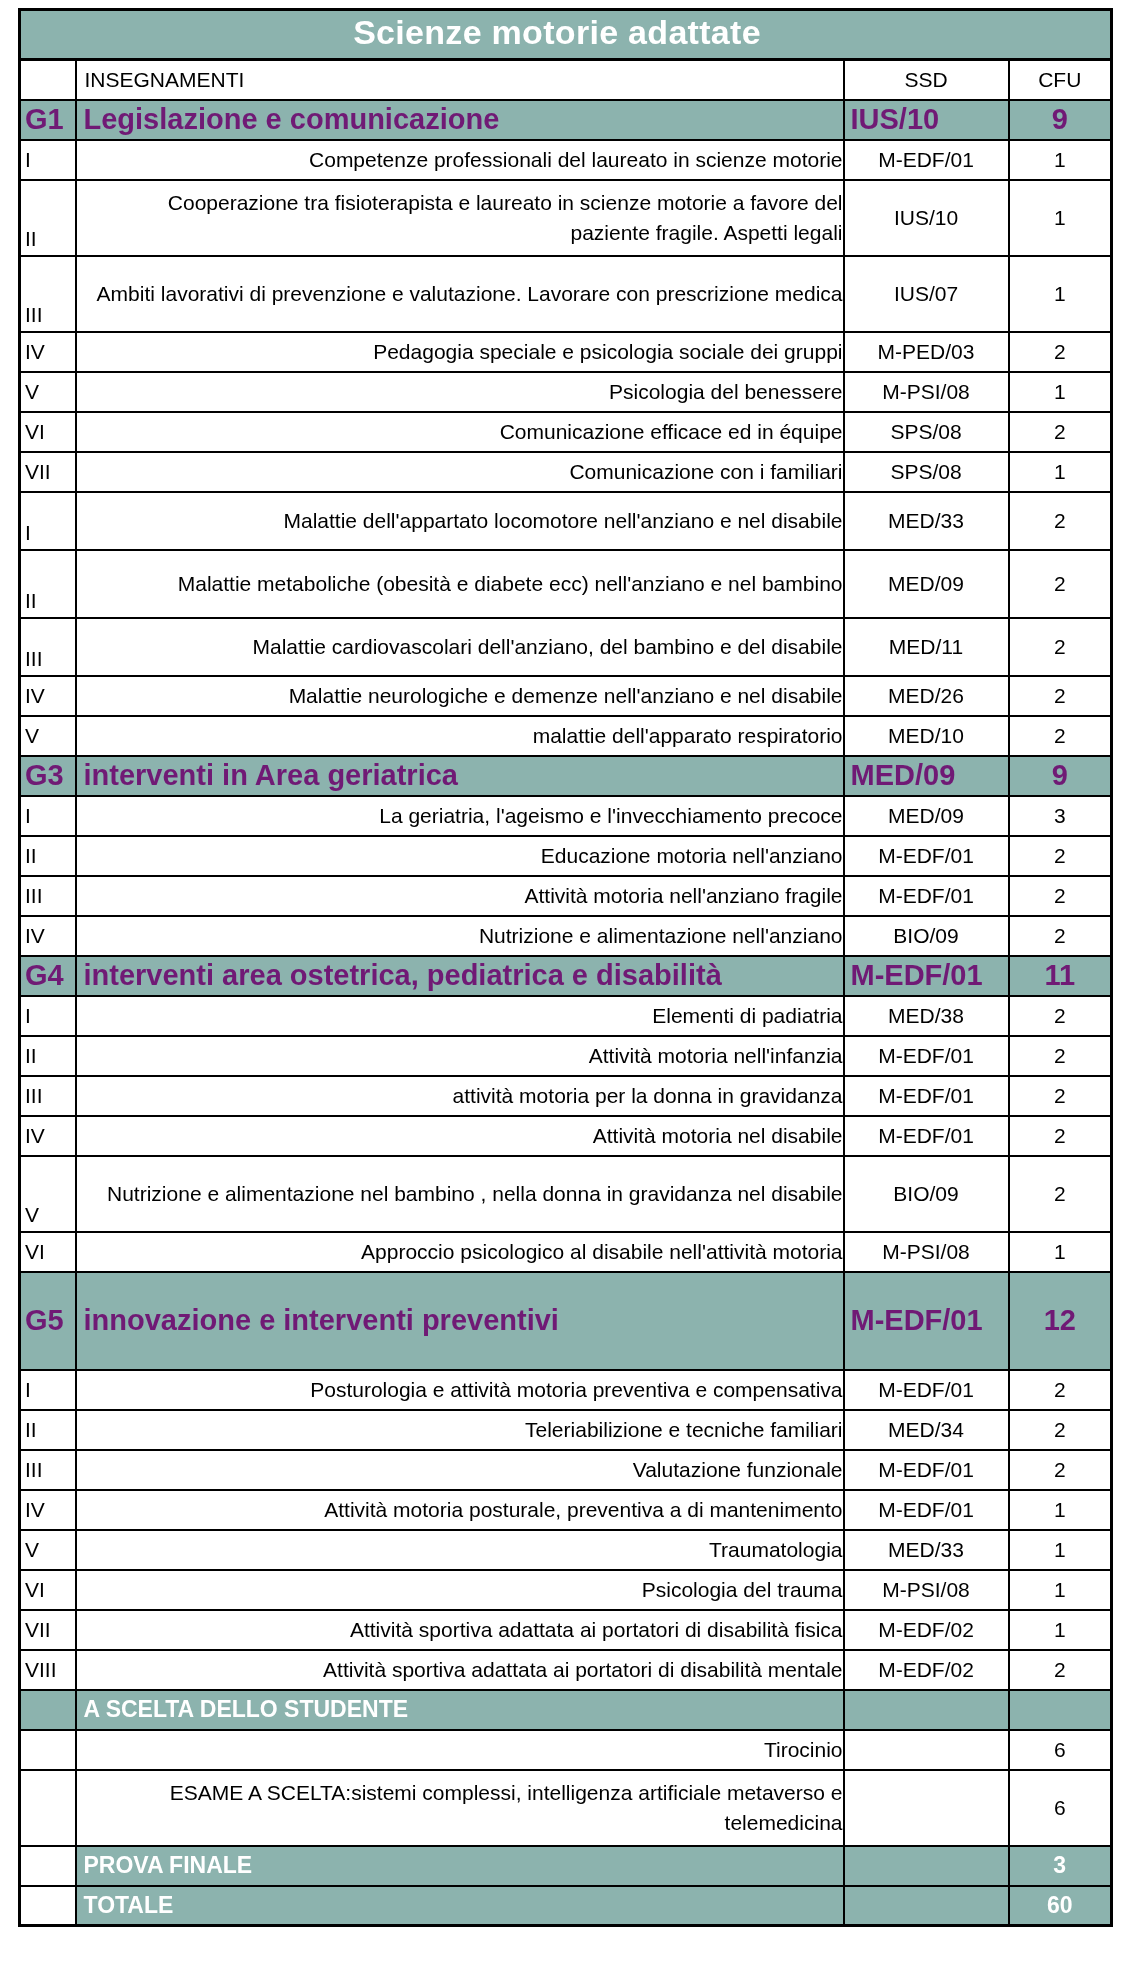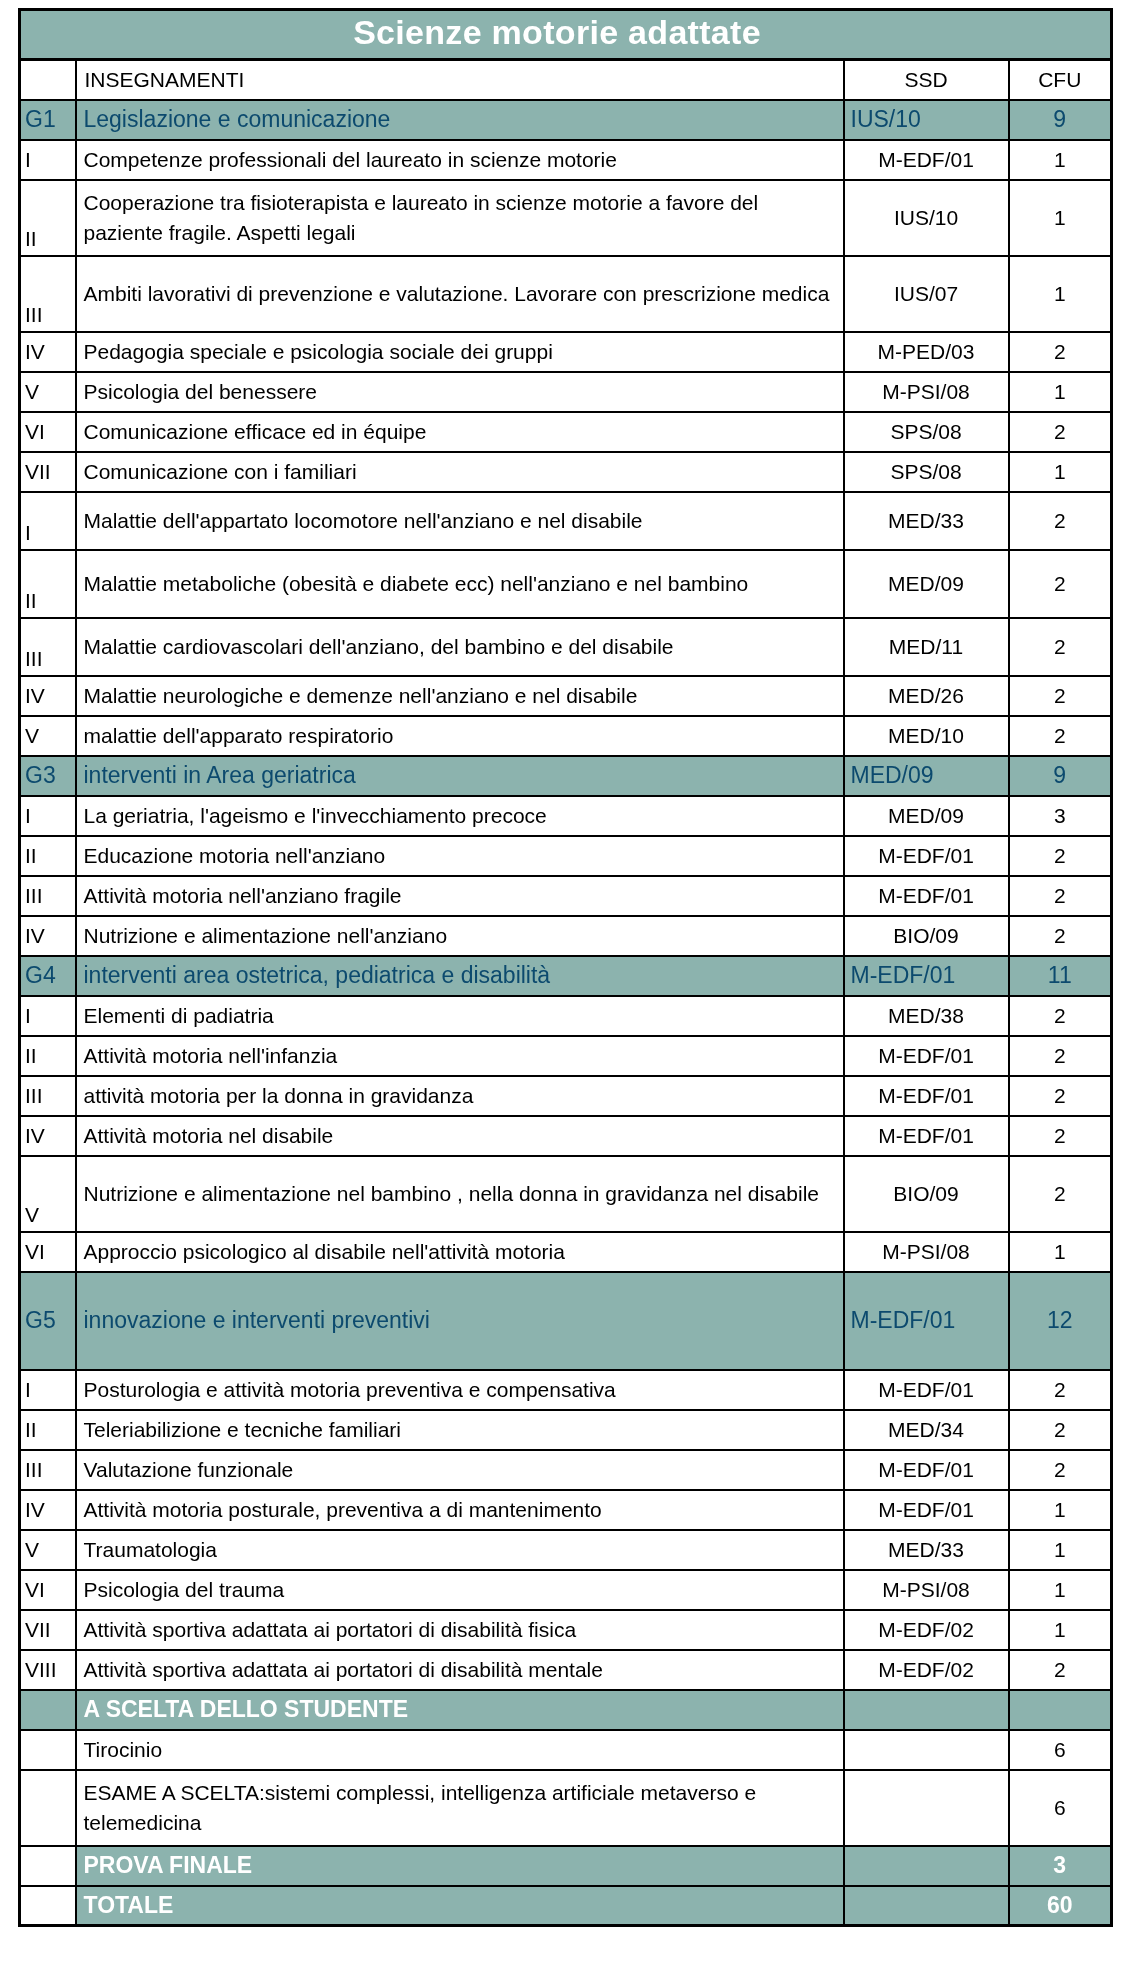--- a/index.html
+++ b/index.html
@@ -62,40 +62,40 @@
     background: #ffffff;
     color: #000;
   }
   tr.head-row td.h-num { }
   tr.head-row td.h-name { padding-left: 8px; text-align: left; }
   tr.head-row td.h-ssd, tr.head-row td.h-cfu { text-align: center; }
 
   
   tr.group-row td {
     background: #8cb3ae;
-    color: #0c4a6e;
-    font-weight: normal;
-    font-size: 23px;
+    color: #701a75;
+    font-weight: bold;
+    font-size: 29px;
     height: 40px;
   }
   tr.group-row td.g-num { text-align: left; padding-left: 4px; }
   tr.group-row td.g-name { text-align: left; padding-left: 7px; }
   tr.group-row td.g-ssd { text-align: left; padding-left: 6px; }
   tr.group-row td.g-cfu { text-align: center; }
   tr.group-row.tall td { height: 98px; }
 
   
   tr.data-row td {
     background: #ffffff;
     color: #000;
     font-size: 21px;
     height: 40px;
   }
   tr.data-row td.d-num { text-align: left; padding-left: 4px; vertical-align: middle; }
-  tr.data-row td.d-name { text-align: left; padding-left: 7px; line-height: 1.42; padding-top: 2px; padding-bottom: 2px; }
+  tr.data-row td.d-name { text-align: right; padding-left: 7px; line-height: 1.42; padding-top: 2px; padding-bottom: 2px; }
   tr.data-row td.d-ssd { text-align: center; }
   tr.data-row td.d-cfu { text-align: center; }
   tr.data-row.h2 td { height: 68px; }
   tr.data-row.h3 td { height: 76px; }
   tr.data-row.h-pad td { height: 58px; }
 
   tr.data-row td.d-num.top { vertical-align: bottom; padding-bottom: 4px; }
 
   
   tr.choice-row td {

